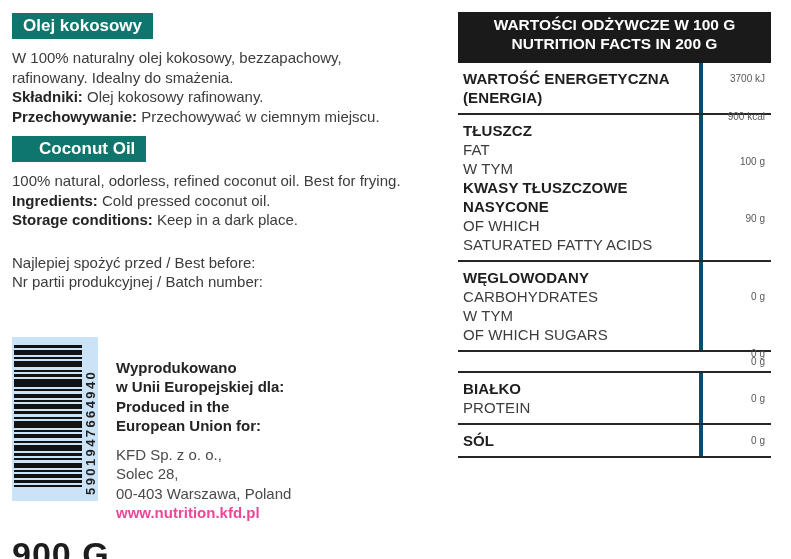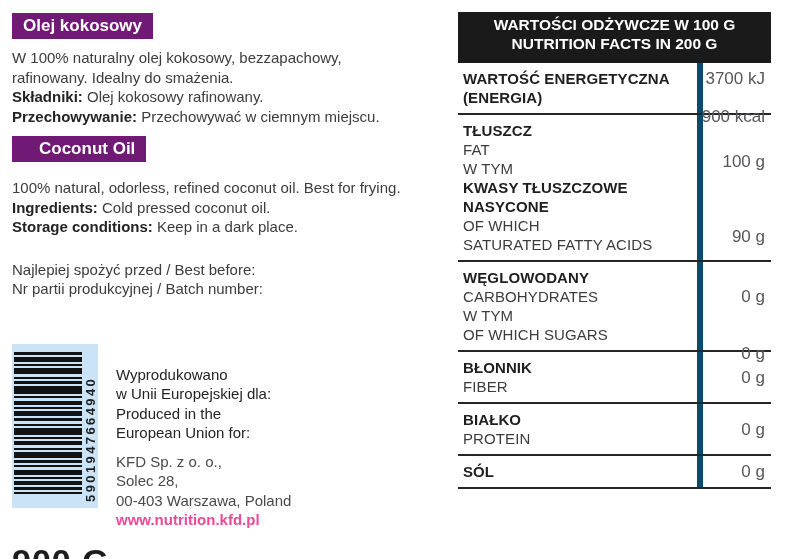--- a/index.html
+++ b/index.html
@@ -7,69 +7,69 @@
   body {
     font-family: "Liberation Sans", "DejaVu Sans", sans-serif;
     width:791px; height:559px; position:relative; overflow:hidden;
     color:#3c3c3c;
   }
   .label-root { position:absolute; inset:0; background:#fff; }
 
   
   .left-col { position:absolute; left:12px; top:13px; width:440px; }
   .badge {
-    display:inline-block; background:#701a75; color:#ffffff;
+    display:inline-block; background:#0f766e; color:#ffffff;
     font-weight:700; font-size:17px; line-height:22px; padding:2px 11px;
   }
   .badge-en { margin-top:10px;padding-left:27px; }
   .para { font-size:15px; line-height:19.5px; color:#3c3c3c; margin-top:9px; }
   .para .b { font-weight:700; color:#242424; }
-  .para-en { margin-top:16px; }
+  .para-en { margin-top:9px; }
   .para-batch { margin-top:23px; }
 
   .barcode-wrap { display:flex; margin-top:45px; }
   .barcode {
     width:86px; height:164px; position:relative; flex:0 0 86px;
   }
   .barcode-bars { position:absolute; left:2px; top:8px; width:68px; }
   .bar { background:#121212; width:100%; }
   .barcode-number {
     position:absolute; right:0px; top:6px; height:152px;
     writing-mode:vertical-rl; transform:rotate(180deg);
     font-size:13px; font-weight:600; letter-spacing:2.4px; color:#1f1f1f;
     text-align:left;
   }
   .mfr { margin-left:18px; padding-top:21px; font-size:15px; line-height:19.5px; }
-  .mfr-bold { font-weight:400; color:#242424; }
+  .mfr-bold { font-weight:700; color:#242424; }
   .mfr-addr-block { margin-top:9px; }
   .mfr-addr { color:#4a4a4a; }
   .mfr-site { font-weight:700; color:#ec4899; }
 
   .weight {
     margin-top:12px; font-size:34px; font-weight:800; color:#1d1d1d;
     letter-spacing:1px;
   }
 
   
   .ntable { position:absolute; left:458px; top:12px; width:313px; }
   .ntable-header {
     background:#1a1a1a; color:#ffffff; text-align:center;
     font-weight:700; font-size:15.5px; line-height:19px; padding:3px 0 10px;
   }
   .ntable-row { display:flex; border-bottom:2px solid #262626; }
   .ntable-label {
-    width:245px; flex:0 0 245px; border-right:6px solid #0c4a6e;
+    width:245px; flex:0 0 245px; border-right:4px solid #0c4a6e;
     padding:6px 4px 6px 5px;
   }
   .nline { font-size:15px; line-height:19px; letter-spacing:0.1px; }
   .nline.bold { font-weight:700; color:#1e1e1e; }
   .nline.reg { color:#3c3c3c; }
   .ntable-value { flex:1 1 auto; position:relative; }
   .ntable-value .val {
-    position:absolute; right:6px; font-size:17px; line-height:19px;
+    position:absolute; right:6px; font-size:10px; line-height:19px;
     color:#56575b; white-space:nowrap;
   }
   .ntable-value.center { display:flex; align-items:center; justify-content:flex-end; }
   .ntable-value.center .val { position:static; padding-right:6px; }
 </style>
 </head>
 <body>
 
 <div class="label-root">
 
@@ -171,40 +171,36 @@
             <div class="nline bold">TŁUSZCZ</div>
             <div class="nline reg">FAT</div>
             <div class="nline reg">W TYM</div>
             <div class="nline bold">KWASY TŁUSZCZOWE</div>
             <div class="nline bold">NASYCONE</div>
             <div class="nline reg">OF WHICH</div>
             <div class="nline reg">SATURATED FATTY ACIDS</div>
           </div>
           <div class="ntable-value">
             <div class="val" style="top: 37px;">100 g</div>
-            <div class="val" style="top: 112px;">90 g</div>
+            <div class="val" style="top: 94px;">90 g</div>
           </div>
         </div>
         <div class="ntable-row">
           <div class="ntable-label">
             <div class="nline bold">WĘGLOWODANY</div>
             <div class="nline reg">CARBOHYDRATES</div>
             <div class="nline reg">W TYM</div>
             <div class="nline reg">OF WHICH SUGARS</div>
           </div>
           <div class="ntable-value">
             <div class="val" style="top: 25px;">0 g</div>
             <div class="val" style="top: 82px;">0 g</div>
           </div>
         </div>
         <div class="ntable-row">
-          <div class="ntable-label">
-            <div class="nline bold">BŁONNIK</div>
-            <div class="nline reg">FIBER</div>
-          </div>
           <div class="ntable-value center">
             <div class="val">0 g</div>
           </div>
         </div>
         <div class="ntable-row">
           <div class="ntable-label">
             <div class="nline bold">BIAŁKO</div>
             <div class="nline reg">PROTEIN</div>
           </div>
           <div class="ntable-value center">

